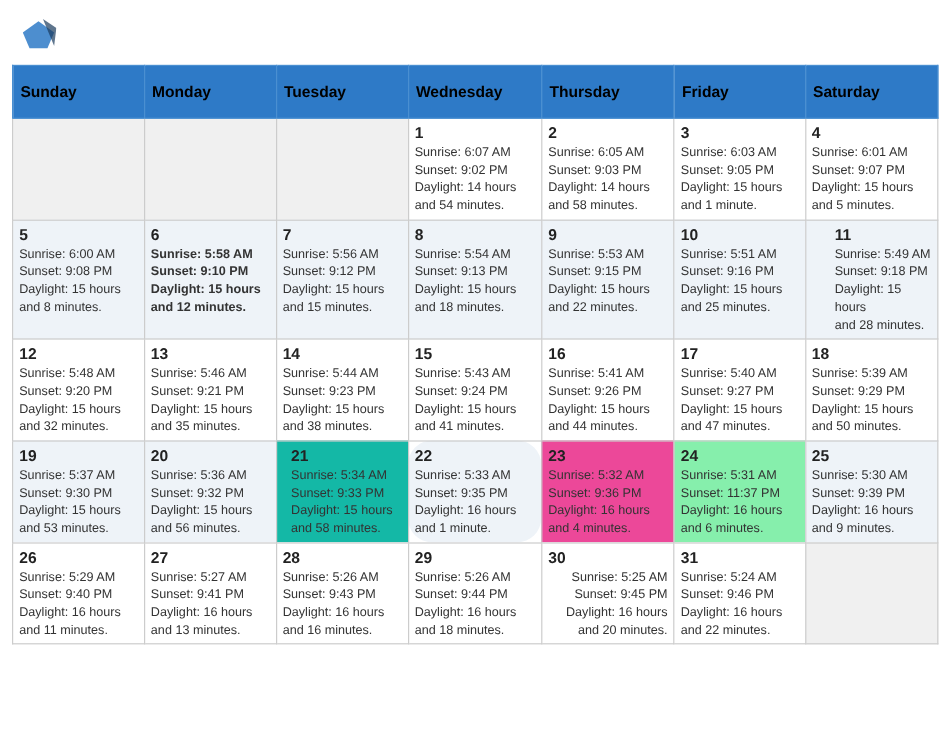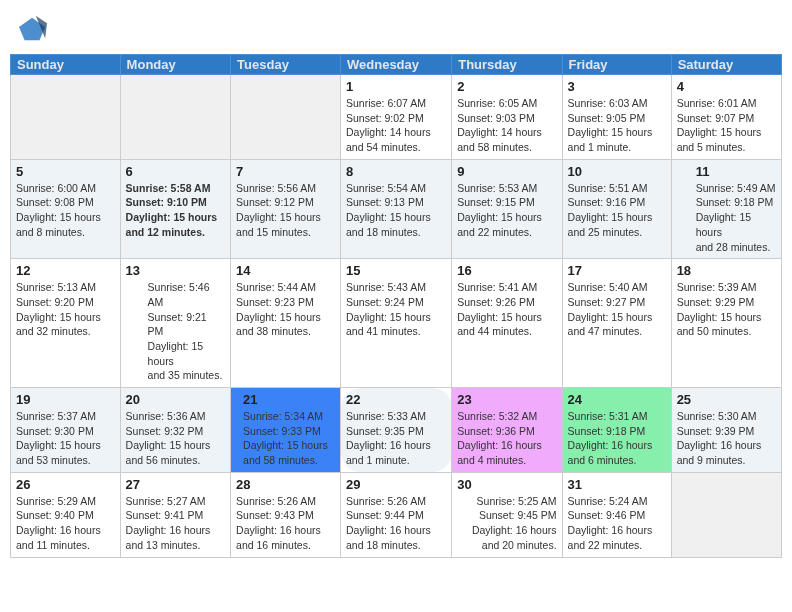--- a/index.html
+++ b/index.html
@@ -45,23 +45,23 @@
       font-size: 14px;
       color: #333;
     }
     .calendar {
       width: 100%;
       border-collapse: collapse;
       border: 1px solid #ccc;
     }
     .calendar th {
       background-color: #2e7ac7;
-      color: #e5e5e5;
+      color: #000000;
       text-align: left;
-      padding: 2px 6px;
+      padding: 14px 6px;
       font-size: 13px;
       border: 1px solid #4a8fd1;
     }
     .calendar td {
       vertical-align: top;
       border: 1px solid #ccc;
       padding: 4px 5px;
       width: 113px;
       min-height: 80px;
       background: #fff;
@@ -199,28 +199,28 @@
           <div class="day-number">11</div>
           <div class="day-info" style="white-space: pre-line;">Sunrise: 5:49 AM
 Sunset: 9:18 PM
 Daylight: 15 hours
 and 28 minutes.</div>
         </td>
       </tr>
       <tr>
         <td>
           <div class="day-number">12</div>
-          <div class="day-info" style="white-space: pre-line;">Sunrise: 5:13 AM
+          <div class="day-info" style="white-space: pre-line;">Sunrise: 5:48 AM
 Sunset: 9:20 PM
 Daylight: 15 hours
 and 32 minutes.</div>
         </td>
         <td>
           <div class="day-number">13</div>
-          <div class="day-info" style="white-space: pre-line; margin-left: 22px;">Sunrise: 5:46 AM
+          <div class="day-info" style="white-space: pre-line;">Sunrise: 5:46 AM
 Sunset: 9:21 PM
 Daylight: 15 hours
 and 35 minutes.</div>
         </td>
         <td>
           <div class="day-number">14</div>
           <div class="day-info" style="white-space: pre-line;">Sunrise: 5:44 AM
 Sunset: 9:23 PM
 Daylight: 15 hours
 and 38 minutes.</div>
@@ -262,45 +262,45 @@
 Daylight: 15 hours
 and 53 minutes.</div>
         </td>
         <td style="background: rgb(238, 243, 248);">
           <div class="day-number">20</div>
           <div class="day-info" style="white-space: pre-line;">Sunrise: 5:36 AM
 Sunset: 9:32 PM
 Daylight: 15 hours
 and 56 minutes.</div>
         </td>
-        <td style="background: #3b82f6; padding-left: 12px;">
+        <td style="background: #14b8a6; padding-left: 12px;">
           <div class="day-number">21</div>
           <div class="day-info" style="white-space: pre-line;">Sunrise: 5:34 AM
 Sunset: 9:33 PM
 Daylight: 15 hours
 and 58 minutes.</div>
         </td>
         <td style="background: rgb(238, 243, 248); border-radius: 20px;">
           <div class="day-number">22</div>
           <div class="day-info" style="white-space: pre-line;">Sunrise: 5:33 AM
 Sunset: 9:35 PM
 Daylight: 16 hours
 and 1 minute.</div>
         </td>
-        <td style="background: #f0abfc;">
+        <td style="background: #ec4899;">
           <div class="day-number">23</div>
           <div class="day-info" style="white-space: pre-line;">Sunrise: 5:32 AM
 Sunset: 9:36 PM
 Daylight: 16 hours
 and 4 minutes.</div>
         </td>
         <td style="background: #86efac;">
           <div class="day-number">24</div>
           <div class="day-info" style="white-space: pre-line;">Sunrise: 5:31 AM
-Sunset: 9:18 PM
+Sunset: 11:37 PM
 Daylight: 16 hours
 and 6 minutes.</div>
         </td>
         <td style="background: rgb(238, 243, 248);">
           <div class="day-number">25</div>
           <div class="day-info" style="white-space: pre-line;">Sunrise: 5:30 AM
 Sunset: 9:39 PM
 Daylight: 16 hours
 and 9 minutes.</div>
         </td>

